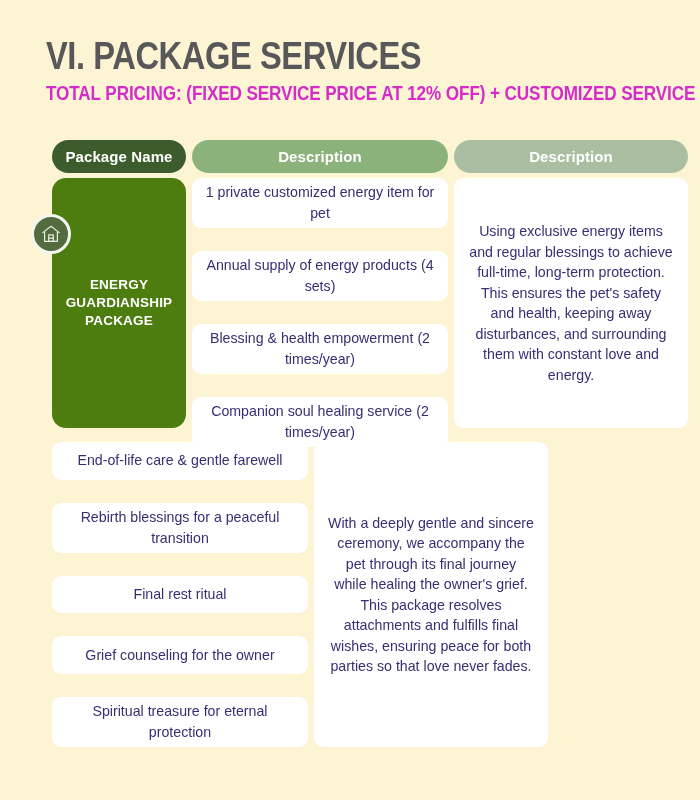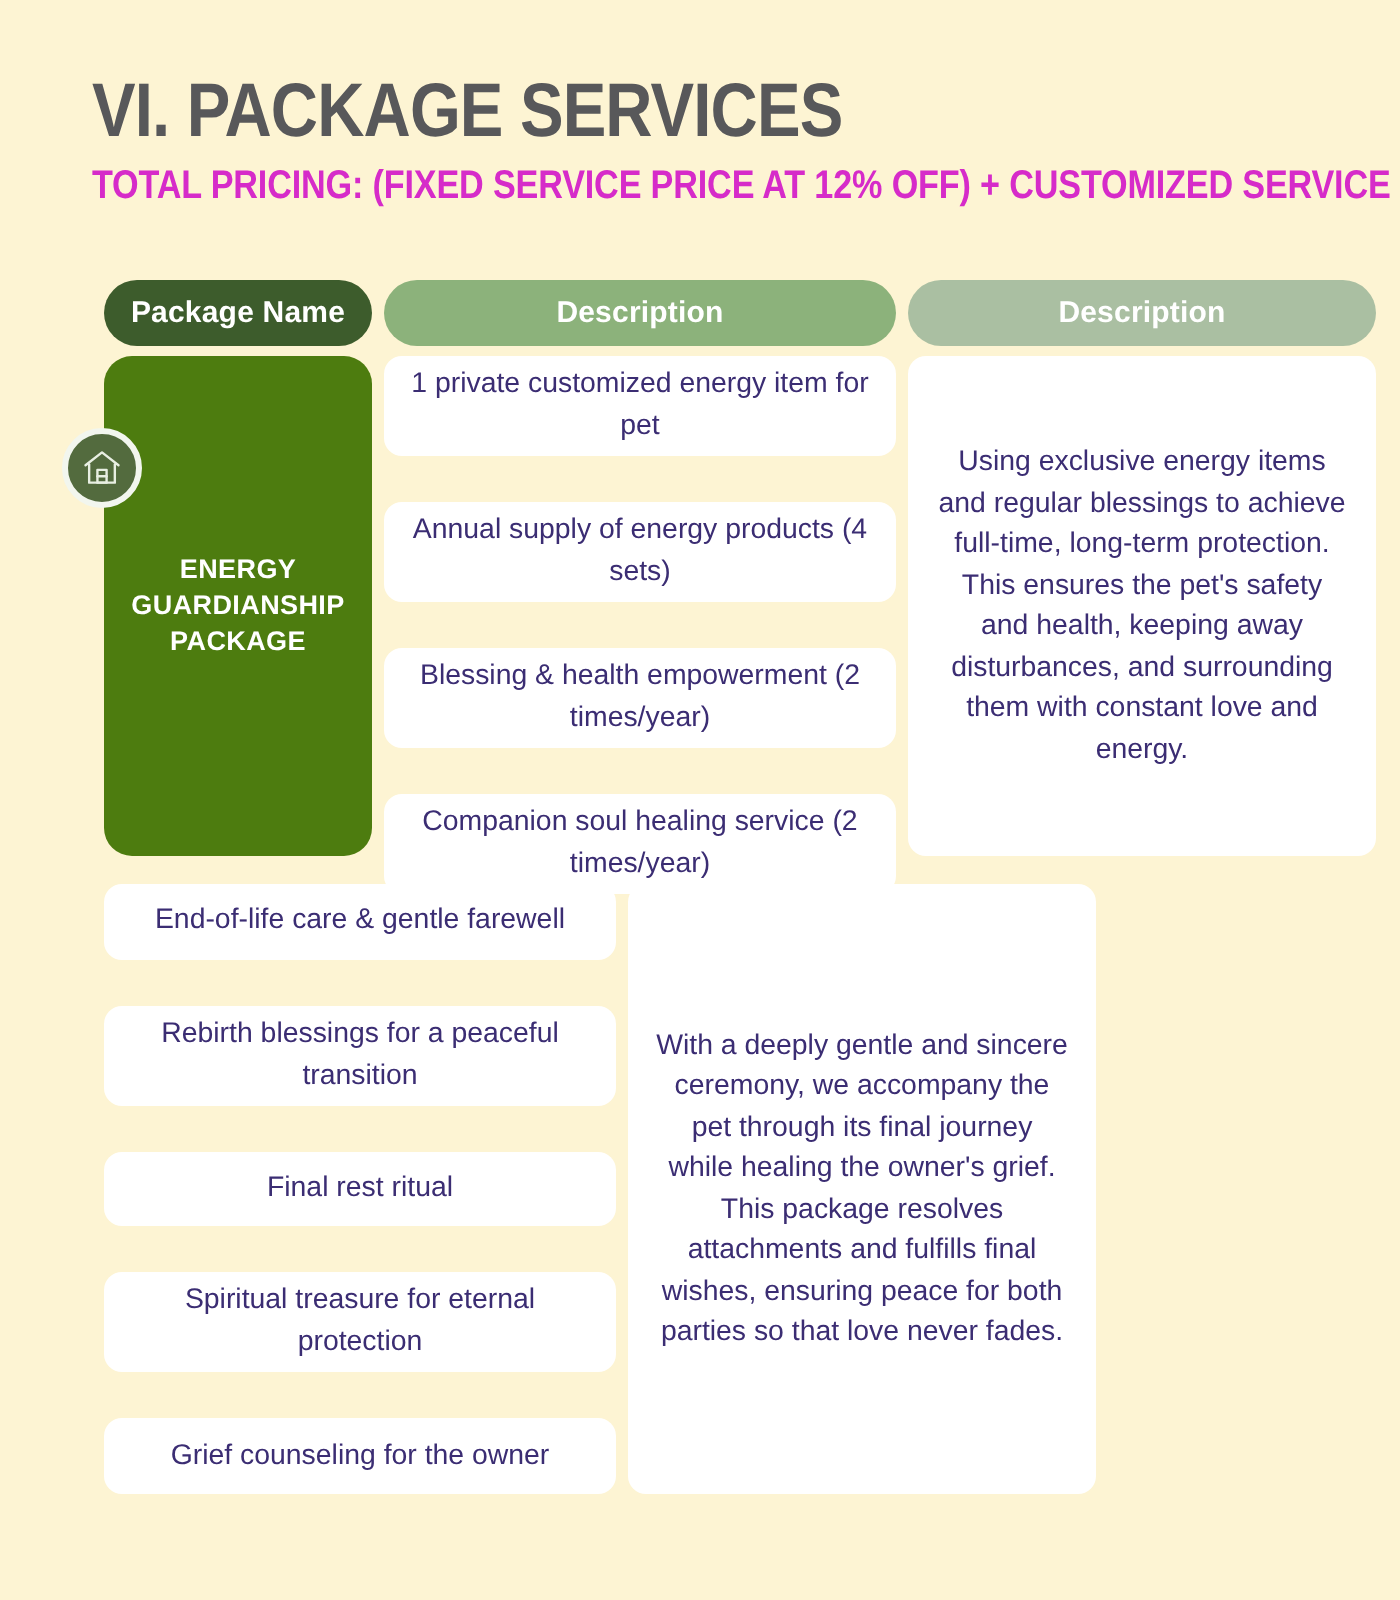--- a/index.html
+++ b/index.html
@@ -211,21 +211,21 @@
     <div class="desc-col">
       <div class="desc-text">Using exclusive energy items and regular blessings to achieve full-time, long-term protection. This ensures the pet's safety and health, keeping away disturbances, and surrounding them with constant love and energy.</div>
     </div>
   </div>
 
   <div class="row row-2">
     <div class="incl-col">
       <div class="incl-card">End-of-life care &amp; gentle farewell</div>
       <div class="incl-card">Rebirth blessings for a peaceful transition</div>
       <div class="incl-card">Final rest ritual</div>
+      <div class="incl-card">Grief counseling for the owner</div>
       <div class="incl-card">Spiritual treasure for eternal protection</div>
-      <div class="incl-card">Grief counseling for the owner</div>
     </div>
     <div class="desc-col">
       <div class="desc-text">With a deeply gentle and sincere ceremony, we accompany the pet through its final journey while healing the owner's grief. This package resolves attachments and fulfills final wishes, ensuring peace for both parties so that love never fades.</div>
     </div>
   </div>
 
 </div>
 
 </body></html>

